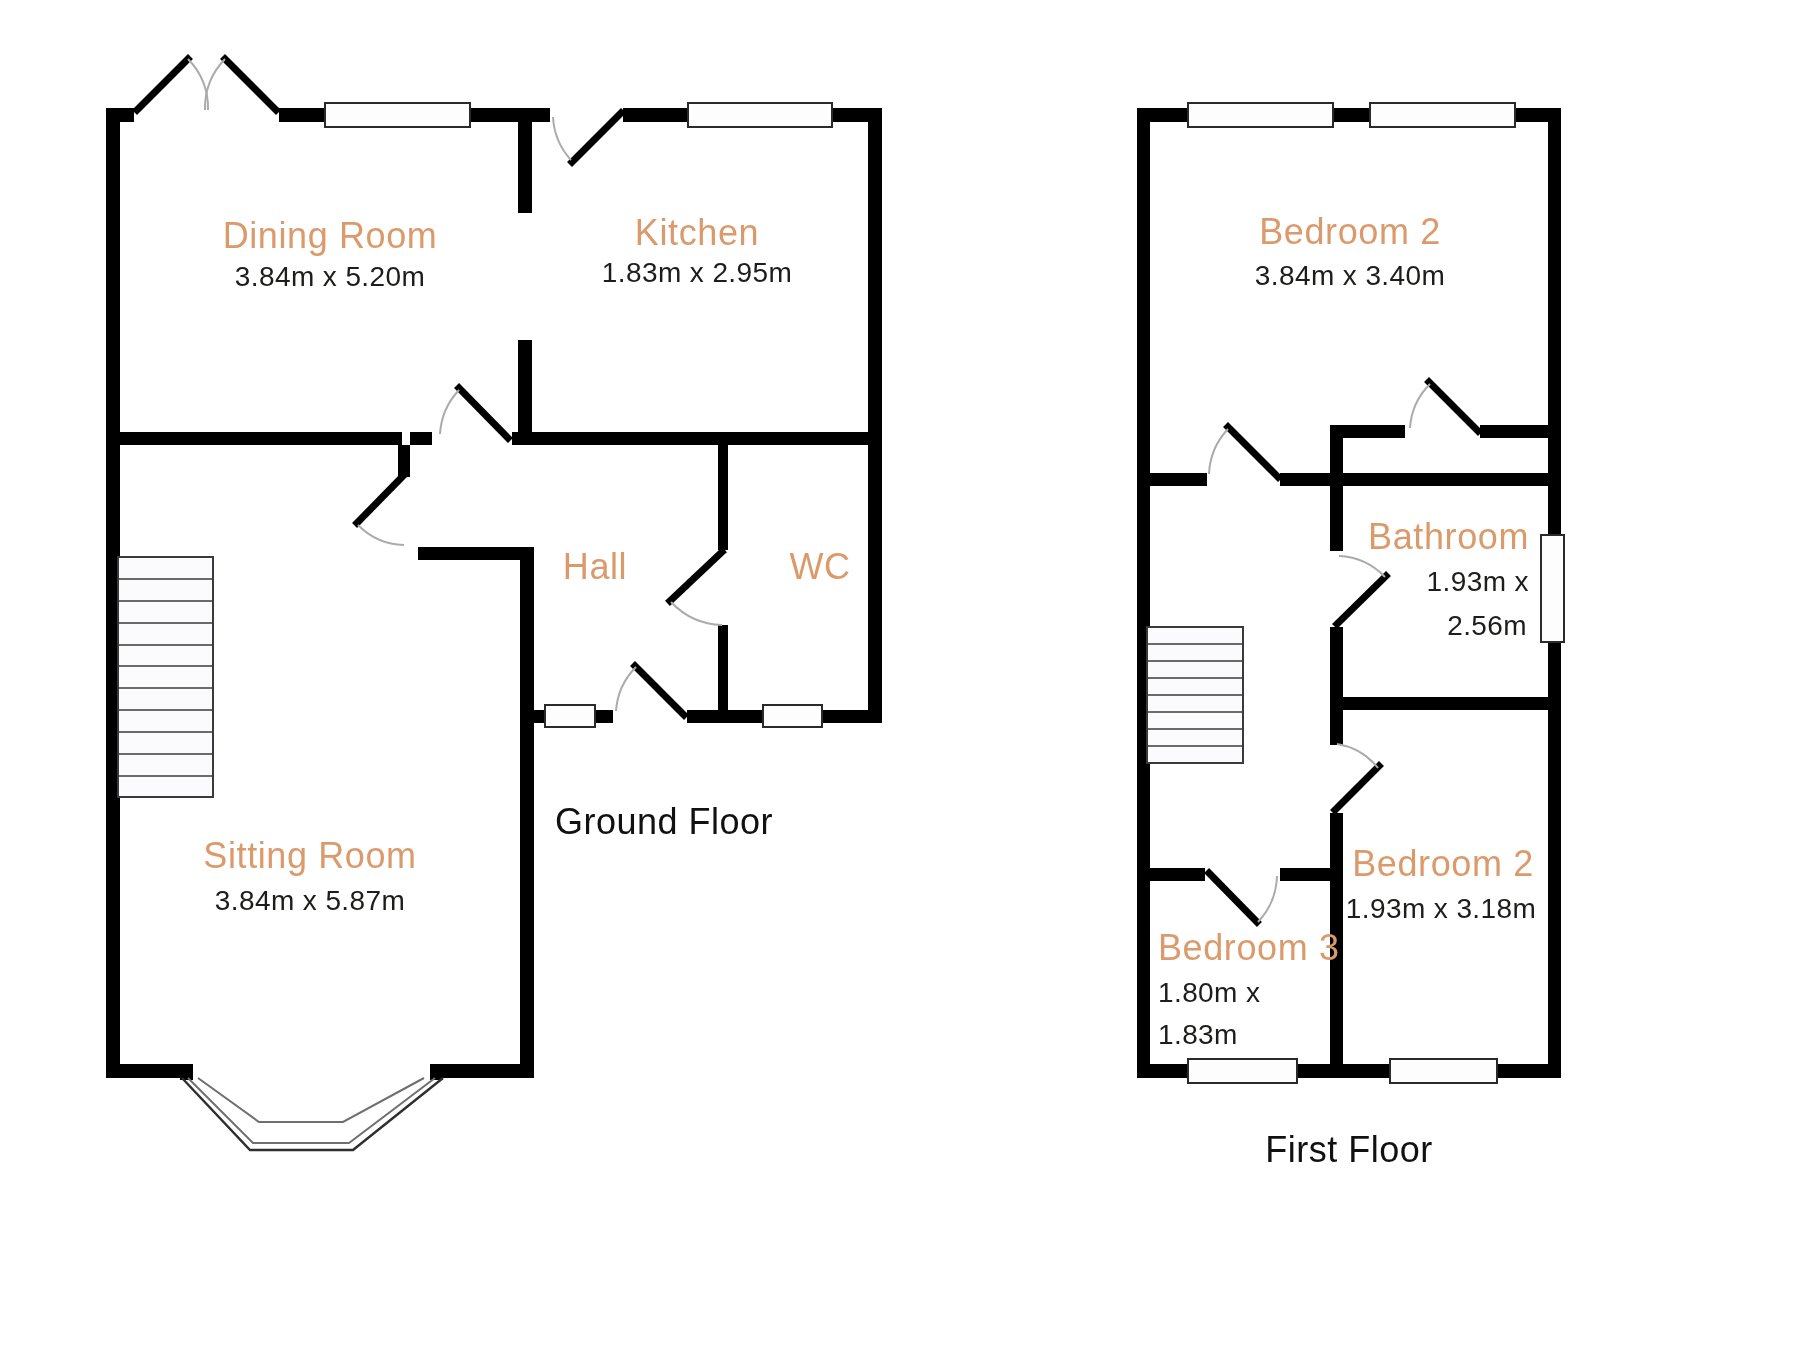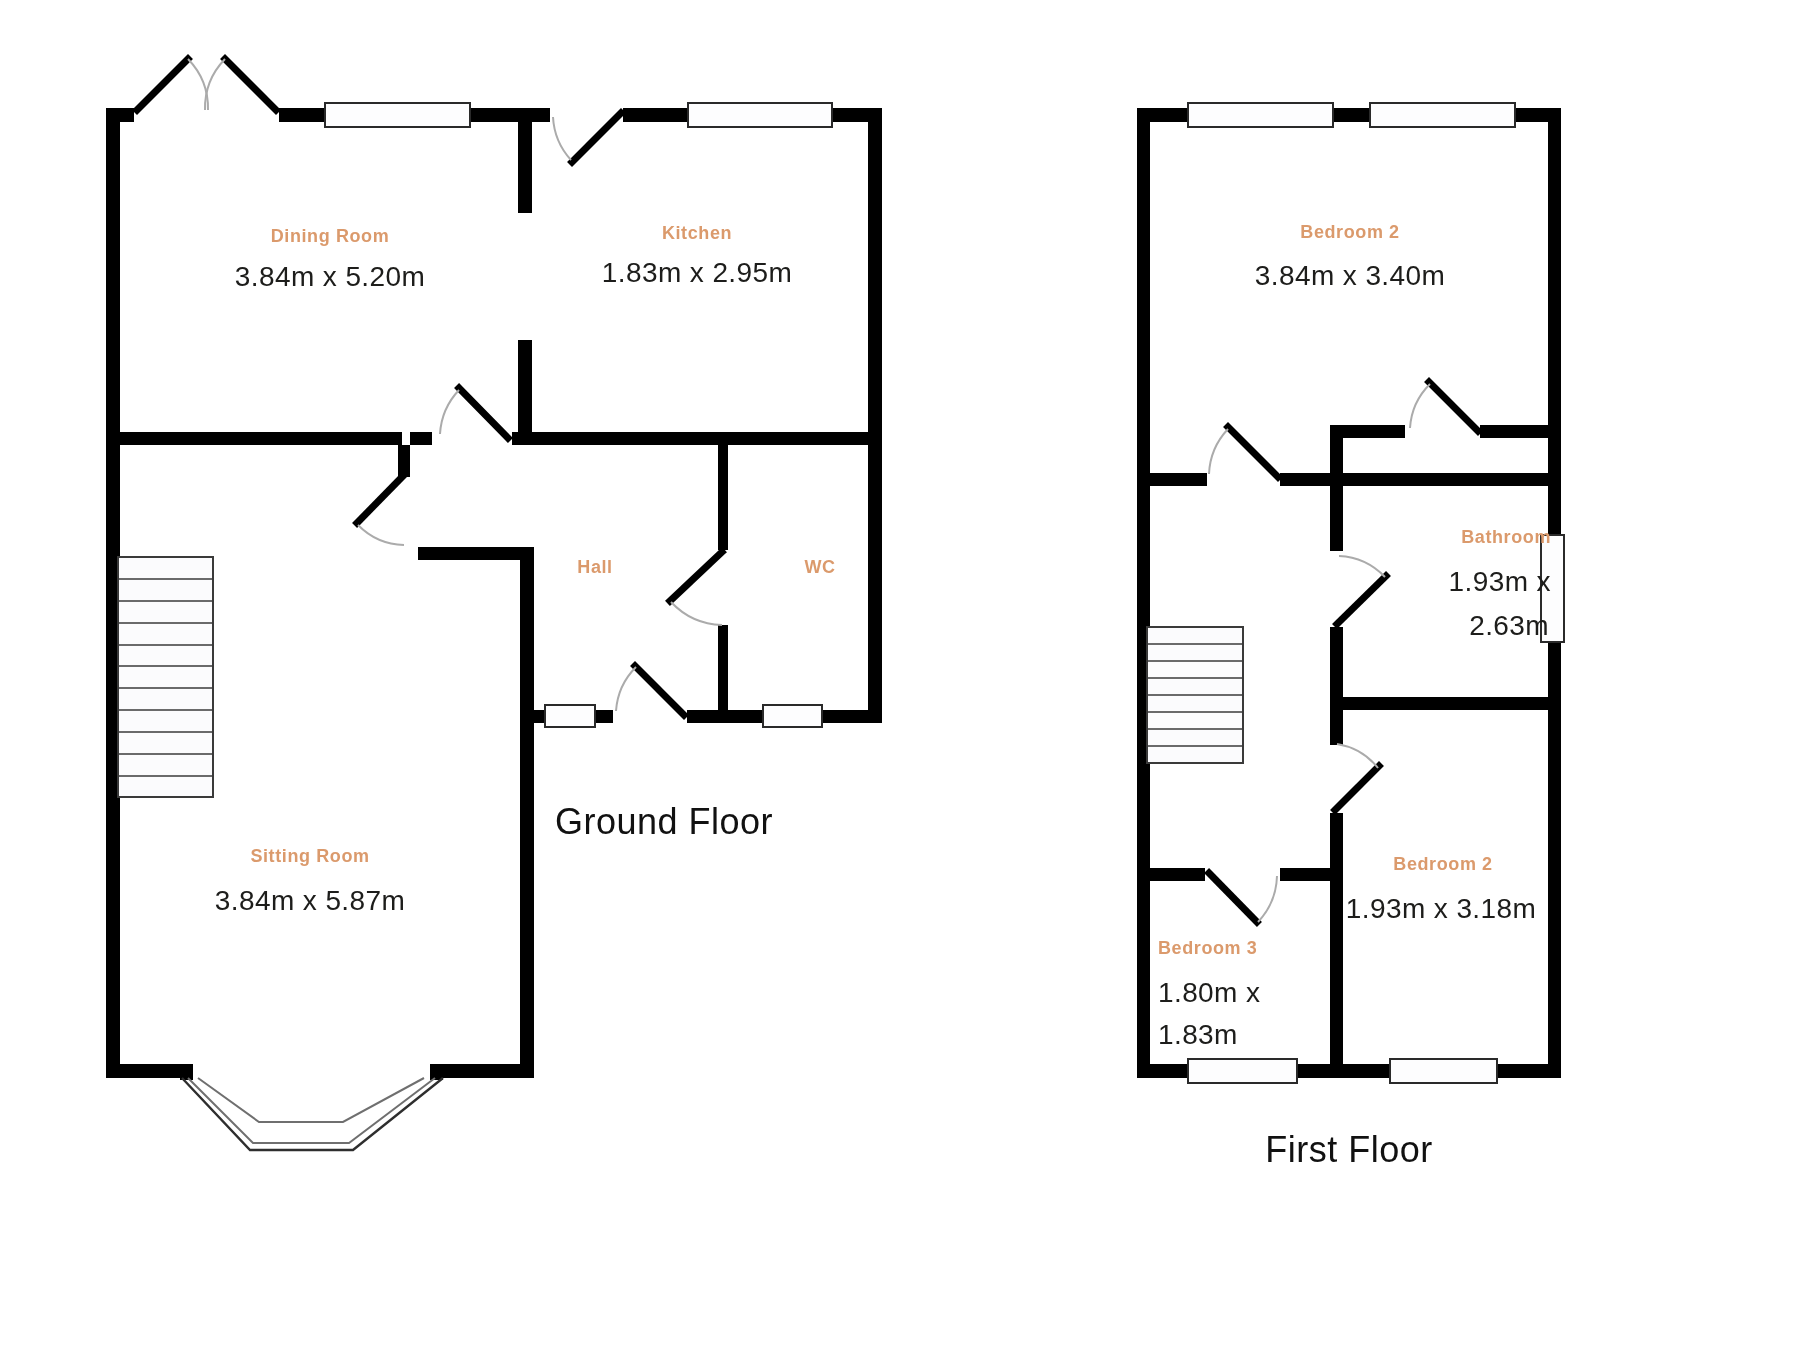--- a/index.html
+++ b/index.html
@@ -16,22 +16,22 @@
   .win{fill:#fdfdfe;stroke:var(--winb);stroke-width:2;}
   .leaf{stroke:var(--wall);stroke-width:7;stroke-linecap:square;}
   .arc{stroke:var(--arc);stroke-width:2;fill:none;}
   .stairbox{fill:#fbfbfd;stroke:#3a3a3a;stroke-width:2;}
   .tread{stroke:#3a3a3a;stroke-width:1.6;}
   .bay{fill:none;stroke:#2e2e2e;stroke-width:2.4;stroke-linejoin:miter;}
   .bay2{fill:none;stroke:#6f6f6f;stroke-width:2;}
   .lbl{position:absolute;white-space:nowrap;line-height:1;}
   .lbl.c{transform:translate(-50%,-50%);}
   .lbl.l{transform:translate(0,-50%);}
-  .lbl.r{transform:translate(-100%,-50%);margin-left:22px;}
-  .room-name{font-size:18px;letter-spacing:.6px;color:var(--room);font-weight:bold;}
+  .lbl.r{transform:translate(-100%,-50%);}
+  .room-name{font-size:36px;letter-spacing:.6px;color:var(--room);}
   .room-dims{font-size:28px;letter-spacing:.4px;color:var(--dims);}
   .floor-title{font-size:36px;letter-spacing:.5px;color:var(--title);}
 </style>
 </head>
 <body>
 
 <div class="canvas">
 
   <svg class="plan-svg" width="1813" height="1347" viewBox="0 0 1813 1347">
 
@@ -210,21 +210,21 @@
   <div class="lbl c room-name" style="left:310px;top:856px">Sitting Room</div>
   <div class="lbl c room-dims" style="left:310px;top:901px">3.84m x 5.87m</div>
 
   <div class="lbl c floor-title" style="left:664px;top:822px">Ground Floor</div>
 
   <div class="lbl c room-name" style="left:1350px;top:232px">Bedroom 2</div>
   <div class="lbl c room-dims" style="left:1350px;top:276px">3.84m x 3.40m</div>
 
   <div class="lbl r room-name" style="left:1529px;top:537px">Bathroom</div>
   <div class="lbl r room-dims" style="left:1529px;top:582px">1.93m x</div>
-  <div class="lbl r room-dims" style="left:1527px;top:626px">2.63m</div>
+  <div class="lbl r room-dims" style="left:1527px;top:626px">2.56m</div>
 
   <div class="lbl c room-name" style="left:1443px;top:864px">Bedroom 2</div>
   <div class="lbl c room-dims" style="left:1441px;top:909px">1.93m x 3.18m</div>
 
   <div class="lbl l room-name" style="left:1158px;top:948px">Bedroom 3</div>
   <div class="lbl l room-dims" style="left:1158px;top:993px">1.80m x</div>
   <div class="lbl l room-dims" style="left:1158px;top:1035px">1.83m</div>
 
   <div class="lbl c floor-title" style="left:1349px;top:1150px">First Floor</div>
 </div>

